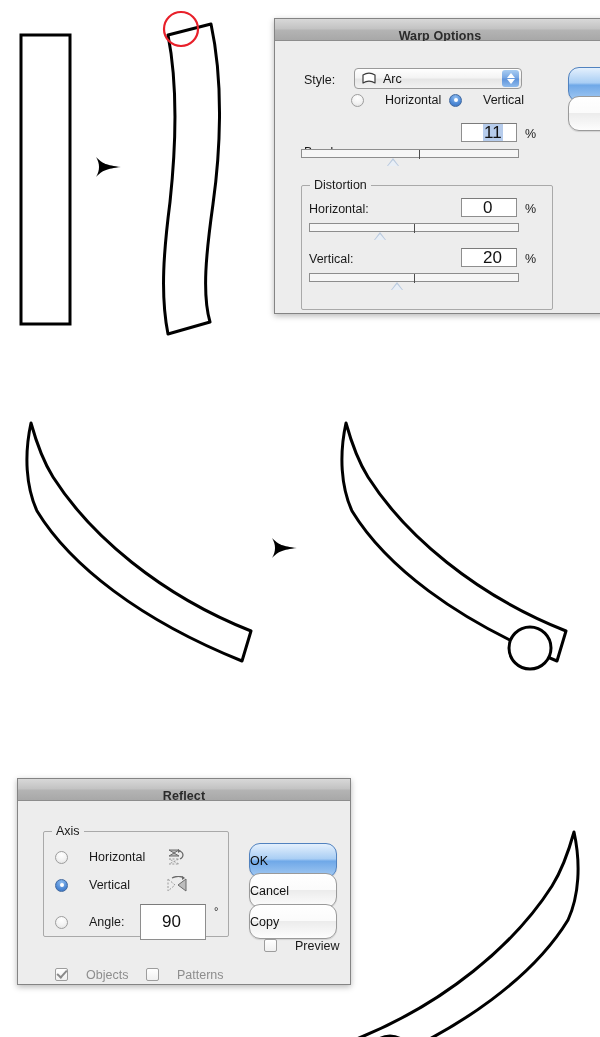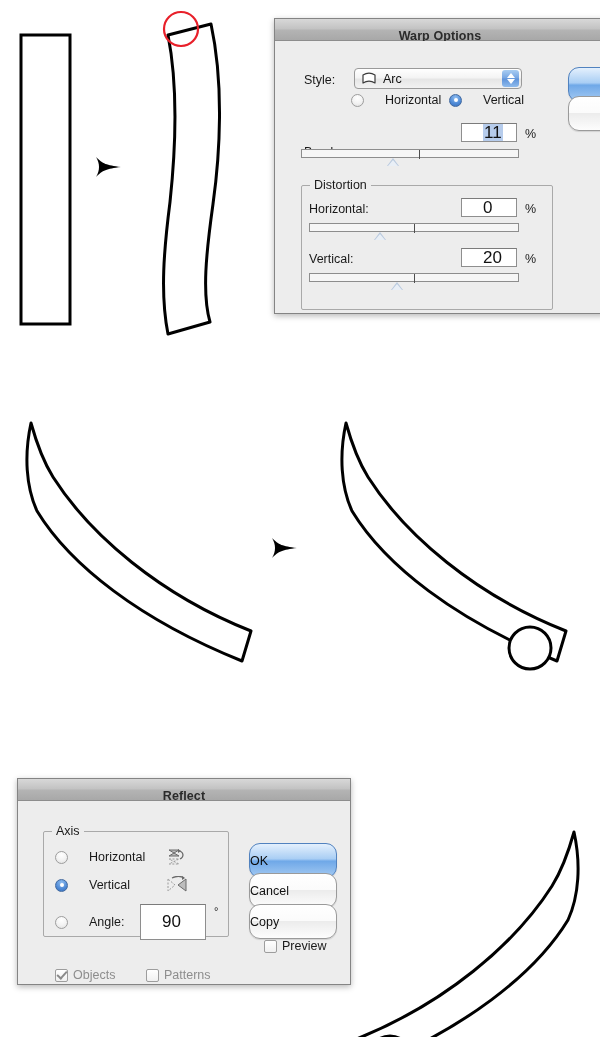--- a/index.html
+++ b/index.html
@@ -156,22 +156,22 @@
     width: 4px; height: 4px;
     margin: -2px 0 0 -2px;
     border-radius: 50%;
     background: #ffffff;
   }
 
   
   .check-row {
     position: absolute;
     display: flex;
-    align-items: flex-end;
-    gap: 5px;
+    align-items: flex-start;
+    gap: 18px;
   }
   .cbox {
     width: 13px; height: 13px;
     box-sizing: border-box;
     border-radius: 2px;
     border: 1px solid #9d9d9d;
     background: linear-gradient(to bottom, #ffffff 0%, #f0f0f0 100%);
     flex: none;
     position: relative;
   }

